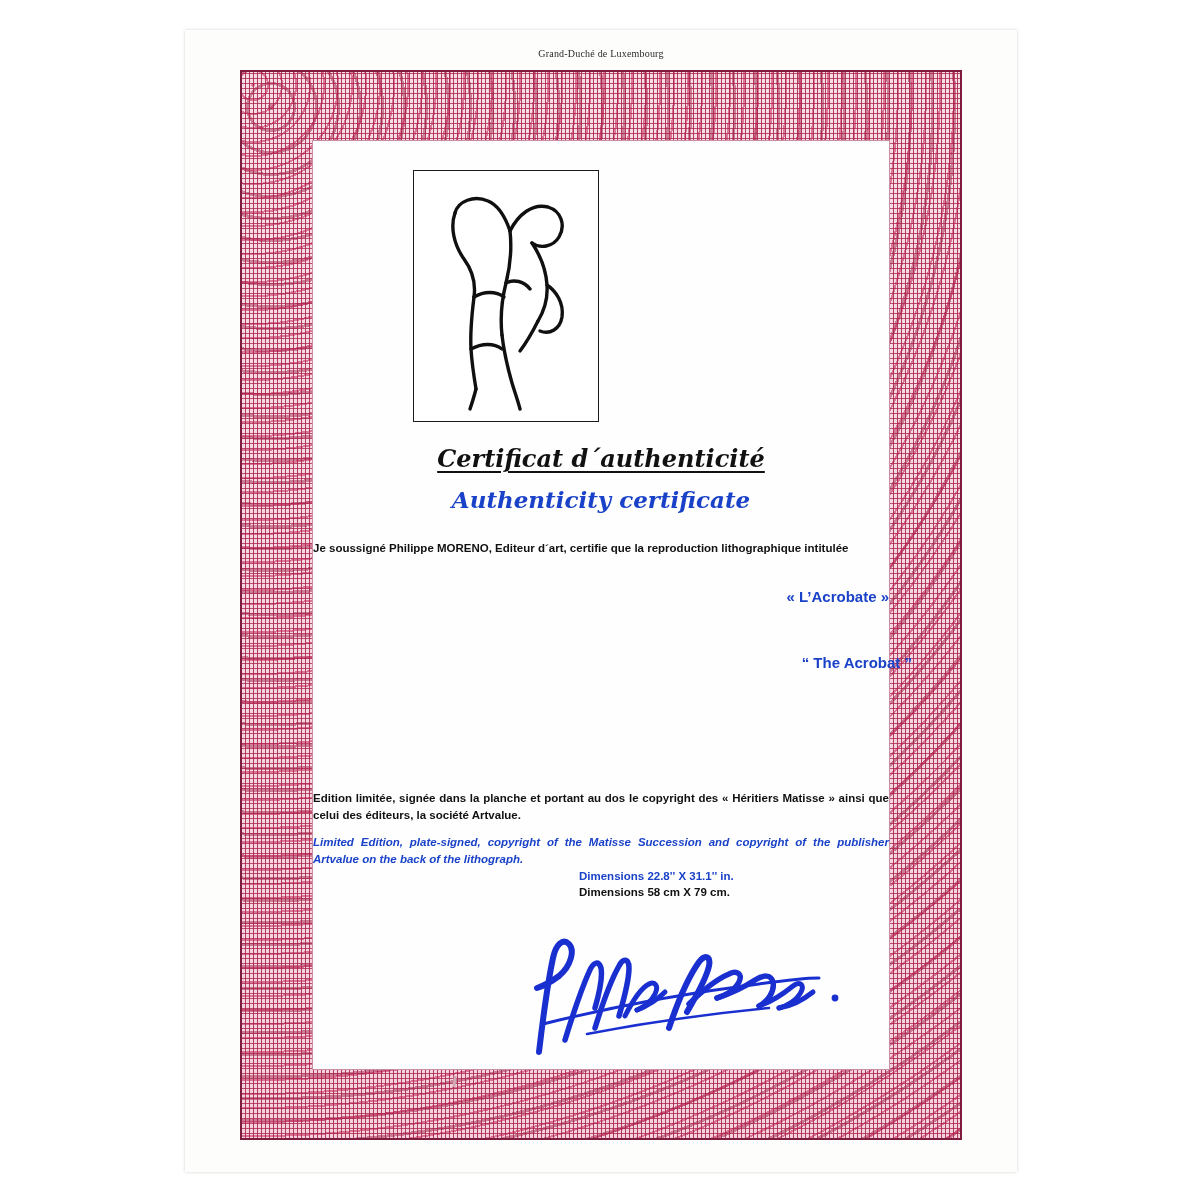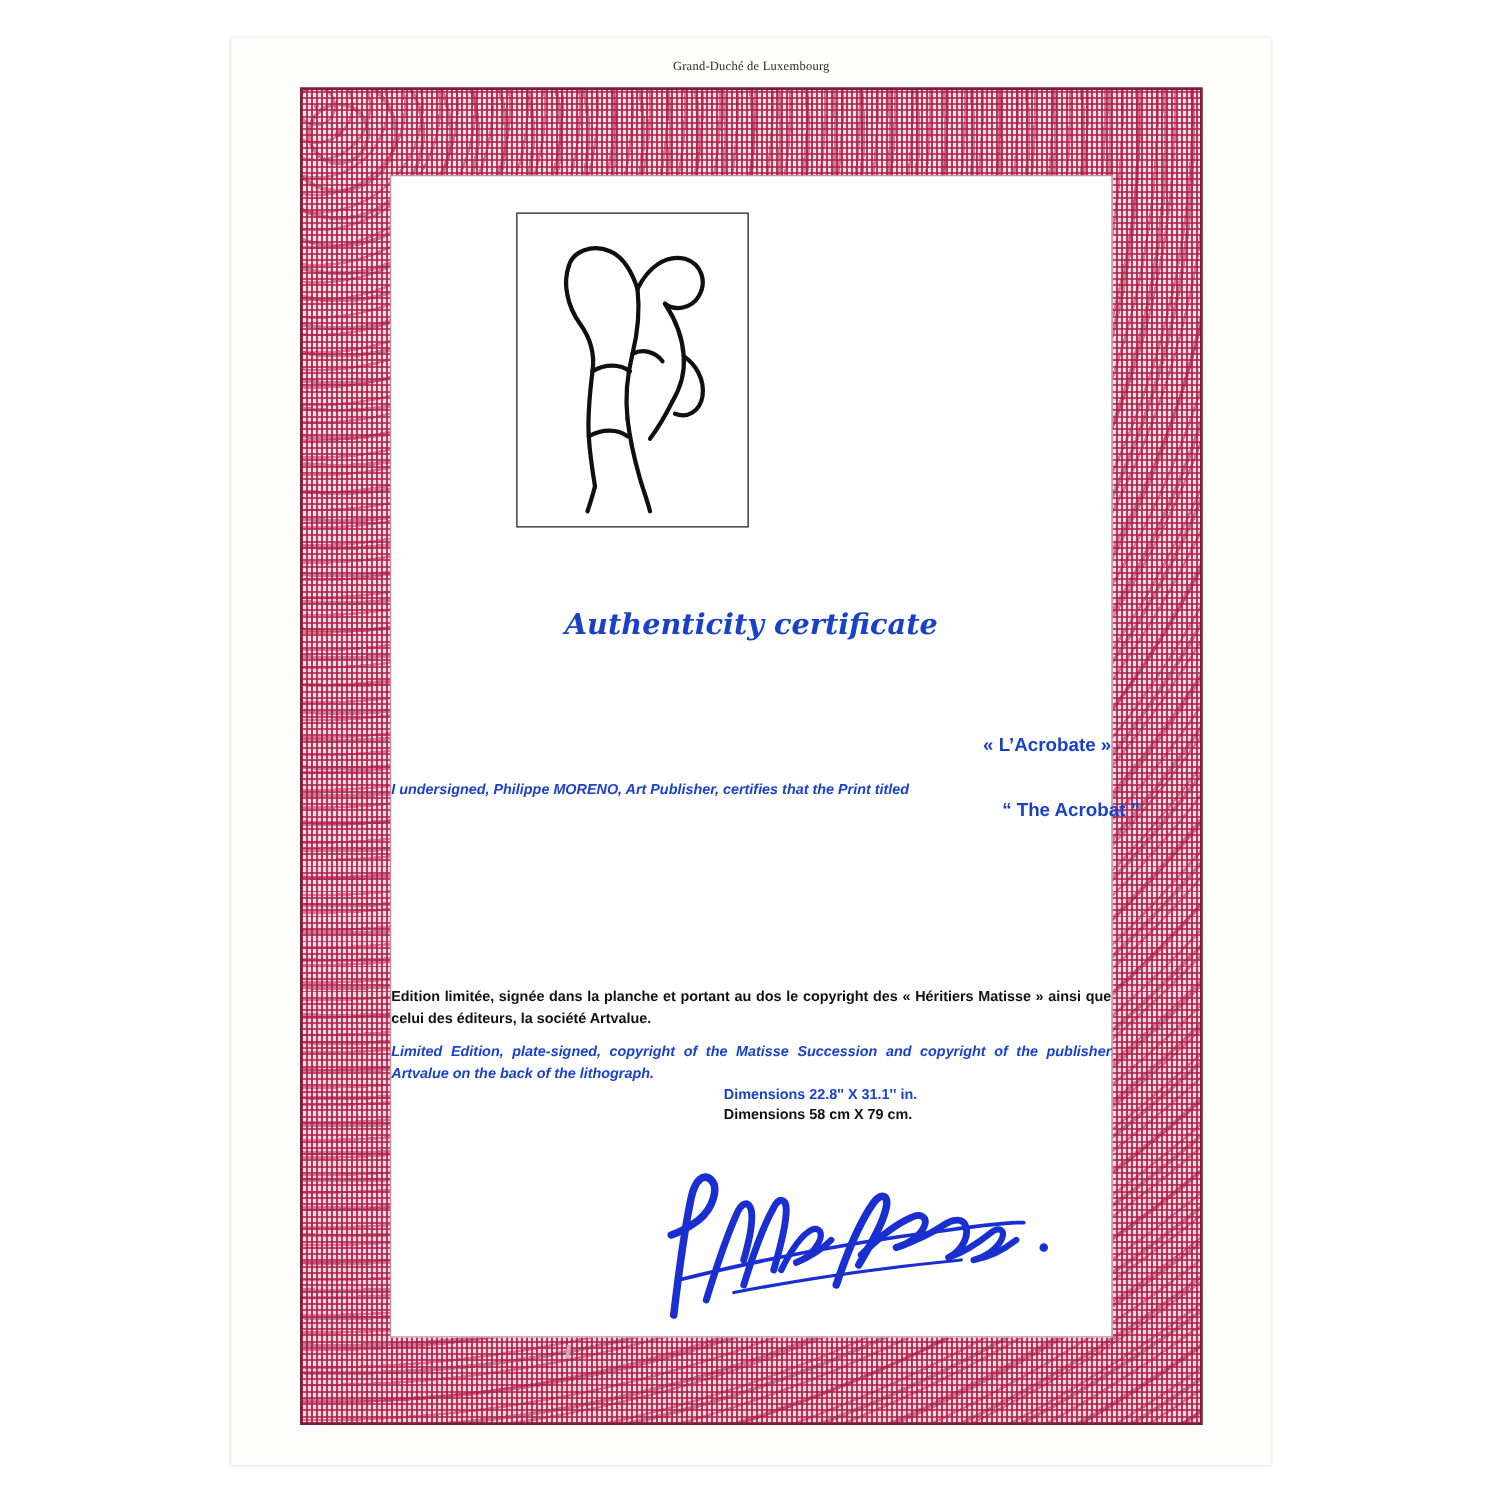--- a/index.html
+++ b/index.html
@@ -168,21 +168,21 @@
     text-align: right;
     font-size: 15px;
     color: #1a42c8;
     font-weight: bold;
   }
   .centered.fr { color: #1a42c8; }
 
   .p1 { top: 398px; }
   .work-fr { top: 444px; }
   .p2 { top: 482px; }
-  .work-en { top: 496px; padding-left: 23px; }
+  .work-en { top: 510px; padding-left: 23px; }
   .p3 { top: 556px; }
   .p3b { top: 596px; }
   .p4 { top: 648px; }
   .p4b { top: 692px; }
 
   .dims {
     position: absolute;
     left: 234px;
     width: 342px;
     font-size: 11.5px;
@@ -243,26 +243,27 @@
             <path d="M118 72 C 126 84, 132 98, 133 114 C 134 128, 130 140, 124 150"></path>
             <path d="M124 150 C 118 162, 112 172, 106 180"></path>
             <path d="M133 114 C 142 120, 150 132, 148 146 C 146 158, 136 164, 126 160"></path>
             <path d="M92 112 C 100 108, 110 110, 116 118"></path>
             <path d="M60 126 C 70 120, 82 120, 90 126"></path>
             <path d="M57 178 C 68 172, 80 172, 88 178"></path>
           </g>
         </svg>
       </div>
 
+      <div class="title-fr">Certificat d´authenticité</div>
       <div class="title-en">Authenticity certificate</div>
 
+      <div class="para p1">Je soussigné Philippe MORENO, Editeur d´art, certifie que la reproduction lithographique intitulée</div>
 
       <div class="para centered fr work-fr">« L’Acrobate »</div>
 
-      <div class="para en p2">I undersigned, Philippe MORENO, Art Publisher, certifies that the Print titled</div>
 
       <div class="para centered work-en">“ The Acrobat ”</div>
 
 
       <div class="para p4">Edition limitée, signée dans la planche et portant au dos le copyright des « Héritiers Matisse » ainsi que celui des éditeurs, la société Artvalue.</div>
       <div class="para en p4b">Limited Edition, plate-signed, copyright of the Matisse Succession and copyright of the publisher Artvalue on the back of the lithograph.</div>
 
       <div class="dims dims-fr">Dimensions  58 cm X 79 cm.</div>
       <div class="dims dims-en">Dimensions  22.8'' X 31.1'' in.</div>
 

